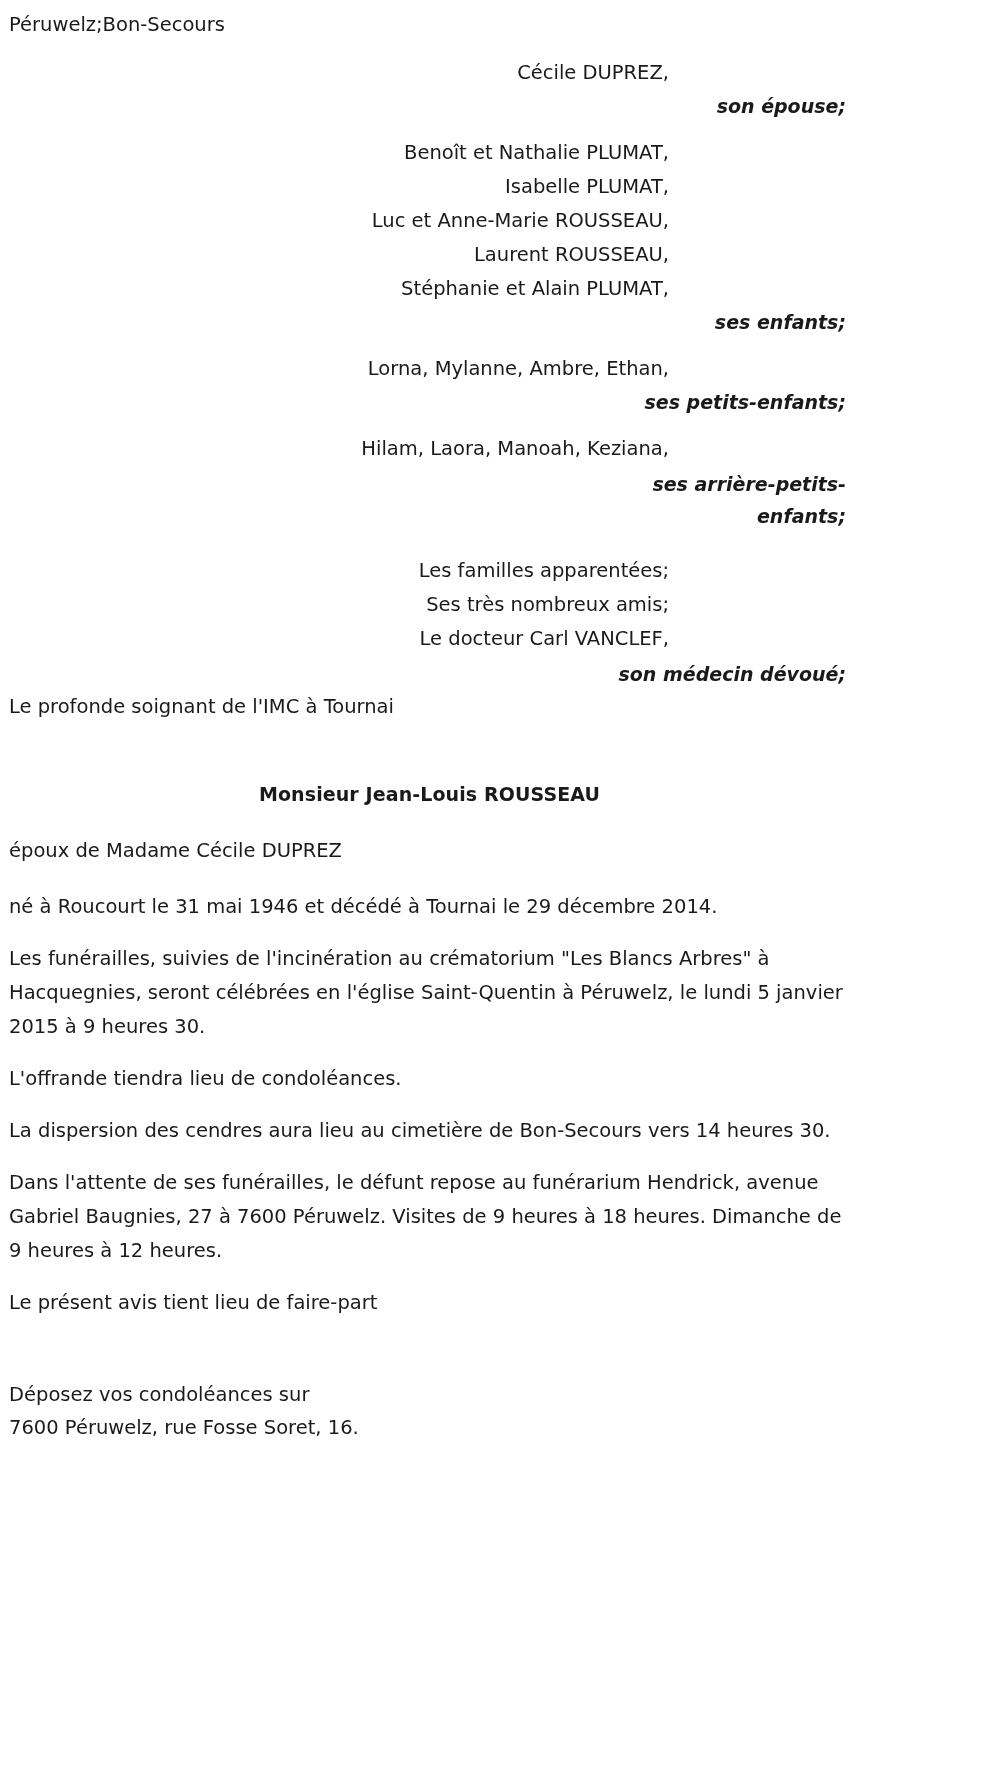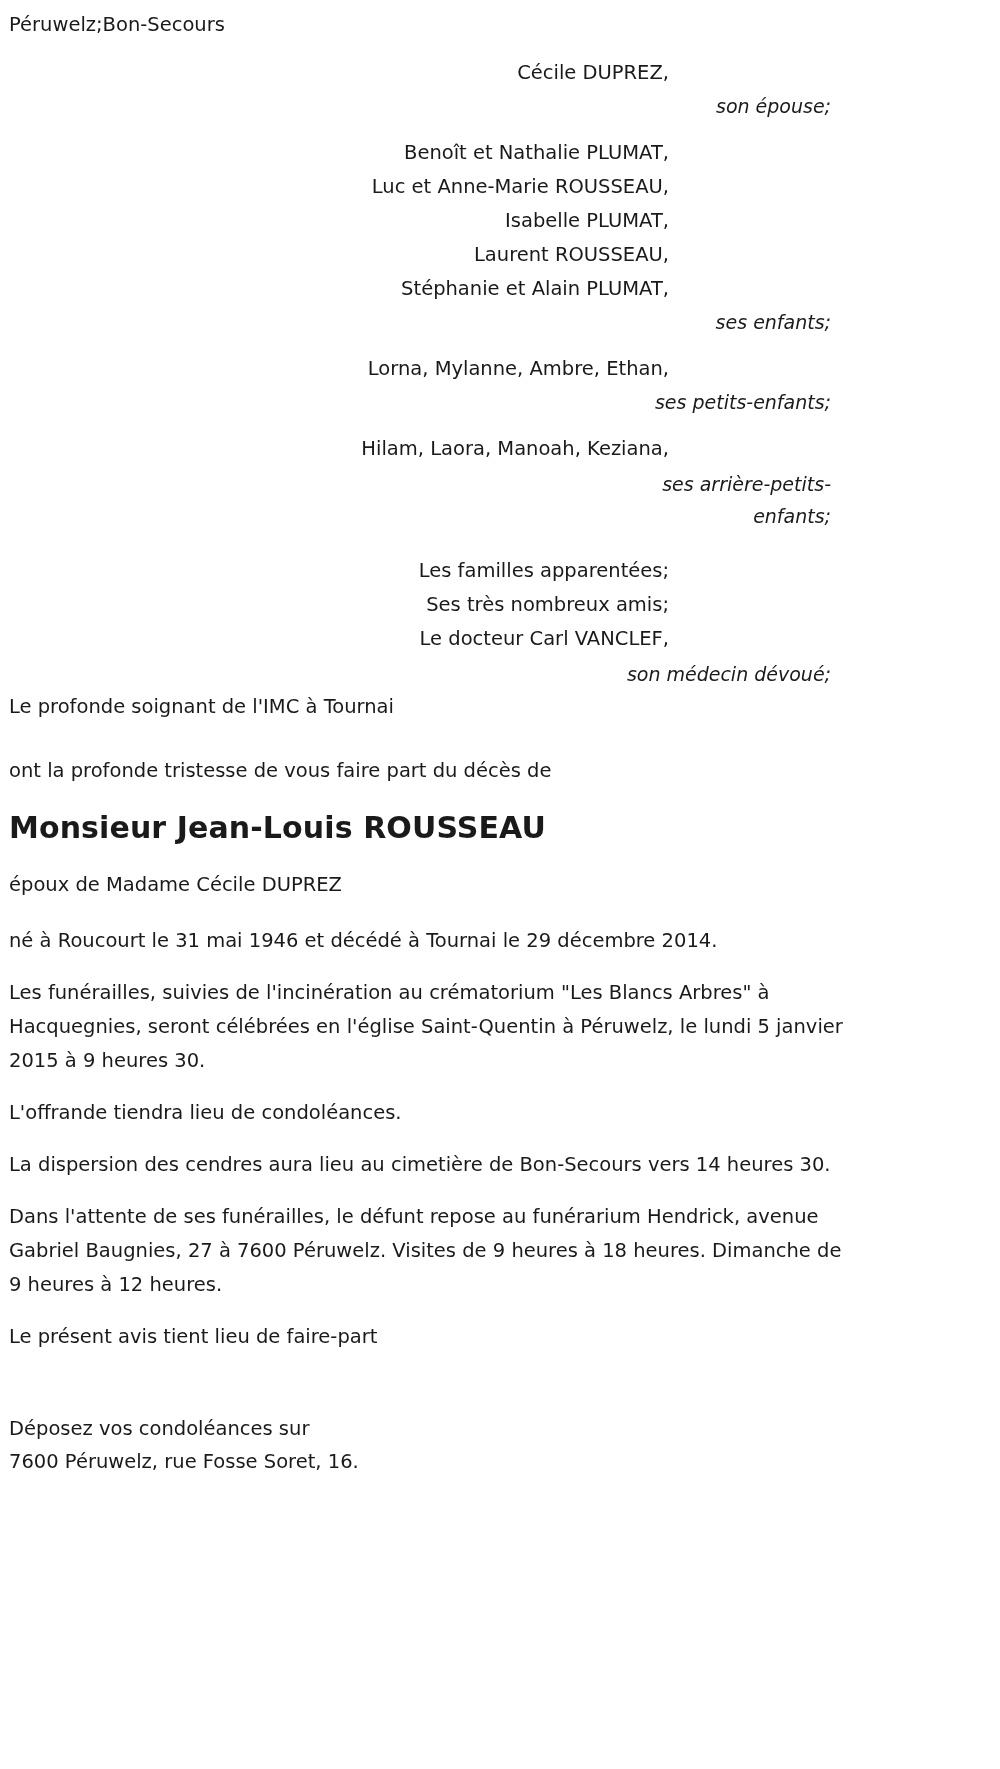--- a/index.html
+++ b/index.html
@@ -45,34 +45,36 @@
     width: 660px;
     text-align: right;
   }
   .role {
     font-style: italic;
     font-size: 19px;
     line-height: 32px;
     text-align: right;
     width: 235px;
     margin-left: auto;
-    margin-right: 19px;
+    margin-right: 4px;
+    font-weight: bold;
   }
   .role-gap-top { margin-top: 2px; }
 
   .spacer-sm { height: 14px; }
   .spacer-md { height: 22px; }
   .spacer-lg { height: 30px; }
   .spacer-xl { height: 40px; }
 
   .deceased-name {
-    font-size: 30px;
+    font-size: 19px;
     font-weight: bold;
     line-height: 36px;
     letter-spacing: 0.1px;
+    text-align: center;
   }
 
   .block-para {
     margin: 0 0 18px 0;
     max-width: 880px;
   }
   .block-para:last-child { margin-bottom: 0; }
 
   .footer-line {
     font-size: 19.5px;
@@ -94,22 +96,22 @@
         <div class="line">Cécile DUPREZ,</div>
       </div>
       <div class="role">son épouse;</div>
     </div>
 
     <div class="spacer-sm"></div>
 
     <div class="relation-block">
       <div class="names">
         <div class="line">Benoît et Nathalie PLUMAT,</div>
+        <div class="line">Isabelle PLUMAT,</div>
         <div class="line">Luc et Anne-Marie ROUSSEAU,</div>
-        <div class="line">Isabelle PLUMAT,</div>
         <div class="line">Laurent ROUSSEAU,</div>
         <div class="line">Stéphanie et Alain PLUMAT,</div>
       </div>
       <div class="role">ses enfants;</div>
     </div>
 
     <div class="spacer-sm"></div>
 
     <div class="relation-block">
       <div class="names">
@@ -135,21 +137,20 @@
         <div class="line">Ses très nombreux amis;</div>
         <div class="line">Le docteur Carl VANCLEF,</div>
       </div>
       <div class="role role-gap-top">son médecin dévoué;</div>
     </div>
 
     <div class="line">Le profonde soignant de l'IMC à Tournai</div>
 
     <div class="spacer-lg"></div>
 
-    <div class="line">ont la profonde tristesse de vous faire part du décès de</div>
 
     <div class="spacer-md"></div>
 
     <div class="deceased-name">Monsieur Jean-Louis ROUSSEAU</div>
 
     <div class="spacer-md"></div>
 
     <div class="line">époux de Madame Cécile DUPREZ</div>
 
     <div class="spacer-md"></div>

